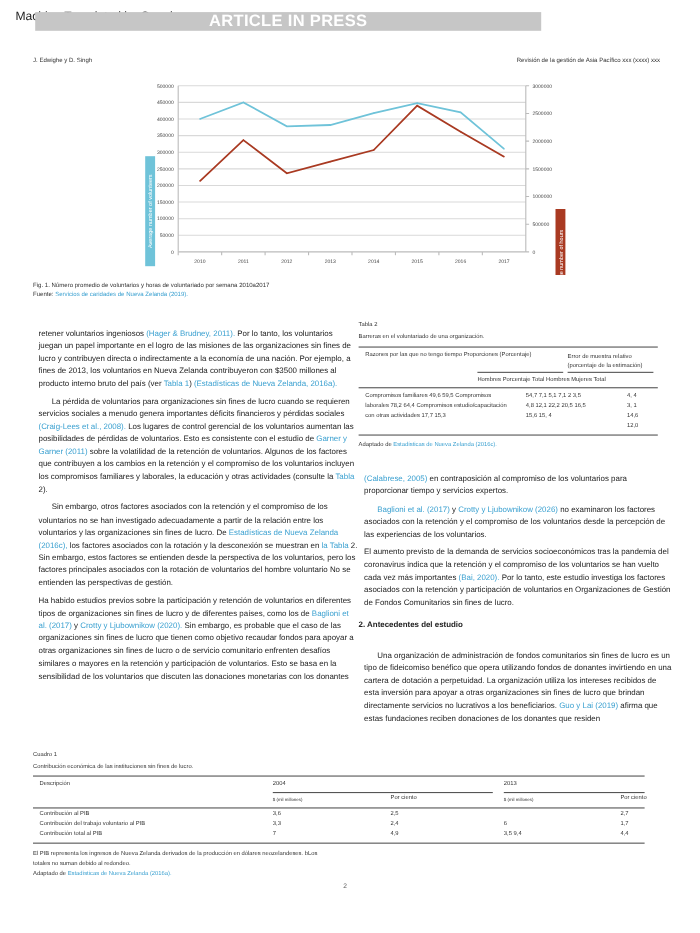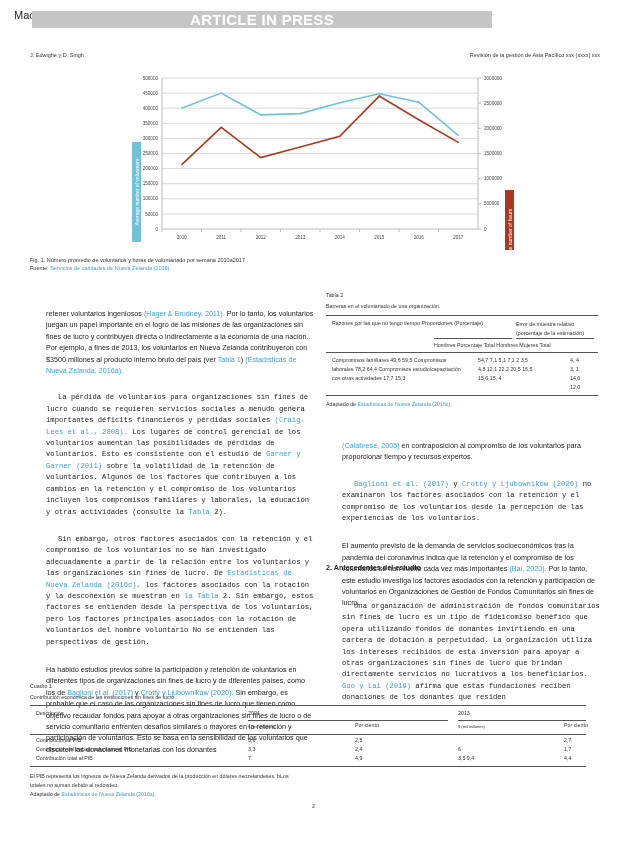--- a/index.html
+++ b/index.html
@@ -9,22 +9,22 @@
   .mt-label { left: 14px; top: 9px; font-size: 11px; color: #222; }
   .press-bar { left: 32px; top: 11px; width: 460px; height: 17px; background: #c6c6c6; color: #fff; font-weight: bold; font-size: 15px; text-align: center; line-height: 17px; letter-spacing: 0.3px; }
   .hdr-left { left: 30px; top: 52px; font-size: 5.5px; color: #333; }
   .hdr-right { right: 36px; top: 52px; font-size: 5.5px; color: #333; }
   
   #chart { left: 128px; top: 70px; width: 390px; height: 180px; }
   .fig-cap { left: 30px; top: 256px; font-size: 5.5px; color: #333; line-height: 8px; }
   .link { color: #3aa0d0; }
   
   .col { font-size: 7.2px; line-height: 11.4px; color: #222; }
-  .col p { margin: 16px; }
-  .indent { text-indent: 12px; font-family: Liberation Mono, monospace; }
+  .col p { margin: 5px; }
+  .indent { text-indent: 12px; }
   .col-left { left: 30px; top: 292px; width: 300px; }
   .col-right { left: 326px; top: 424px; width: 290px; }
   .tbl2 { left: 326px; top: 292px; width: 290px; font-size: 5.3px; color: #333; }
   .tbl2 .title { margin-bottom: 4px; }
   .rule-thick { border-top: 1.5px solid #555; }
   .rule-thin { border-top: 1px solid #555; }
   .tbl1 { left: 30px; top: 683px; width: 580px; font-size: 5.3px; color: #333; }
   .row { position: relative; height: 9px; }
   .cell { position: absolute; white-space: nowrap; }
   .pagenum { left: 312px; top: 803px; font-size: 6px; color: #555; }
@@ -186,21 +186,21 @@
         <div class="cell" style="left:6px;top:0"></div>
         <div class="cell" style="left:152px;top:0"></div>
         <div class="cell" style="left:244px;top:0">12,0</div>
       </div>
     </div>
   <div class="rule-thick" style="width:272px; margin-top:2px;"></div>
   <div style="margin-top:5px;"><span>Adaptado de </span><span class="link">Estadísticas de Nueva Zelanda (2016c).</span></div>
 </div>
 
 <div class="abs col col-right">
-  <p><span class="link">(Calabrese, 2005)</span><span> en contraposición al compromiso de los voluntarios para proporcionar tiempo y recursos expertos.</span></p>
+  <p><span class="link">(Calabrese, 2005)</span><span> en contraposición al compromiso de los voluntarios para proporcionar tiempo y servicios expertos.</span></p>
   <p class="indent"><span class="link">Baglioni et al. (2017)</span><span> y </span><span class="link">Crotty y Ljubownikow (2026)</span><span> no examinaron los factores asociados con la retención y el compromiso de los voluntarios desde la percepción de las experiencias de los voluntarios.</span></p>
   <p><span>El aumento previsto de la demanda de servicios socioeconómicos tras la pandemia del coronavirus indica que la retención y el compromiso de los voluntarios se han vuelto cada vez más importantes </span><span class="link">(Bai, 2020).</span><span> Por lo tanto, este estudio investiga los factores asociados con la retención y participación de voluntarios en Organizaciones de Gestión de Fondos Comunitarios sin fines de lucro.</span></p>
 </div>
 
 <div class="abs sec-head">2. Antecedentes del estudio</div>
 
 <div class="abs col col-right2">
   <p class="indent"><span>Una organización de administración de fondos comunitarios sin fines de lucro es un tipo de fideicomiso benéfico que opera utilizando fondos de donantes invirtiendo en una cartera de dotación a perpetuidad. La organización utiliza los intereses recibidos de esta inversión para apoyar a otras organizaciones sin fines de lucro que brindan directamente servicios no lucrativos a los beneficiarios. </span><span class="link">Guo y Lai (2019)</span><span> afirma que estas fundaciones reciben donaciones de los donantes que residen</span></p>
 </div>
 

